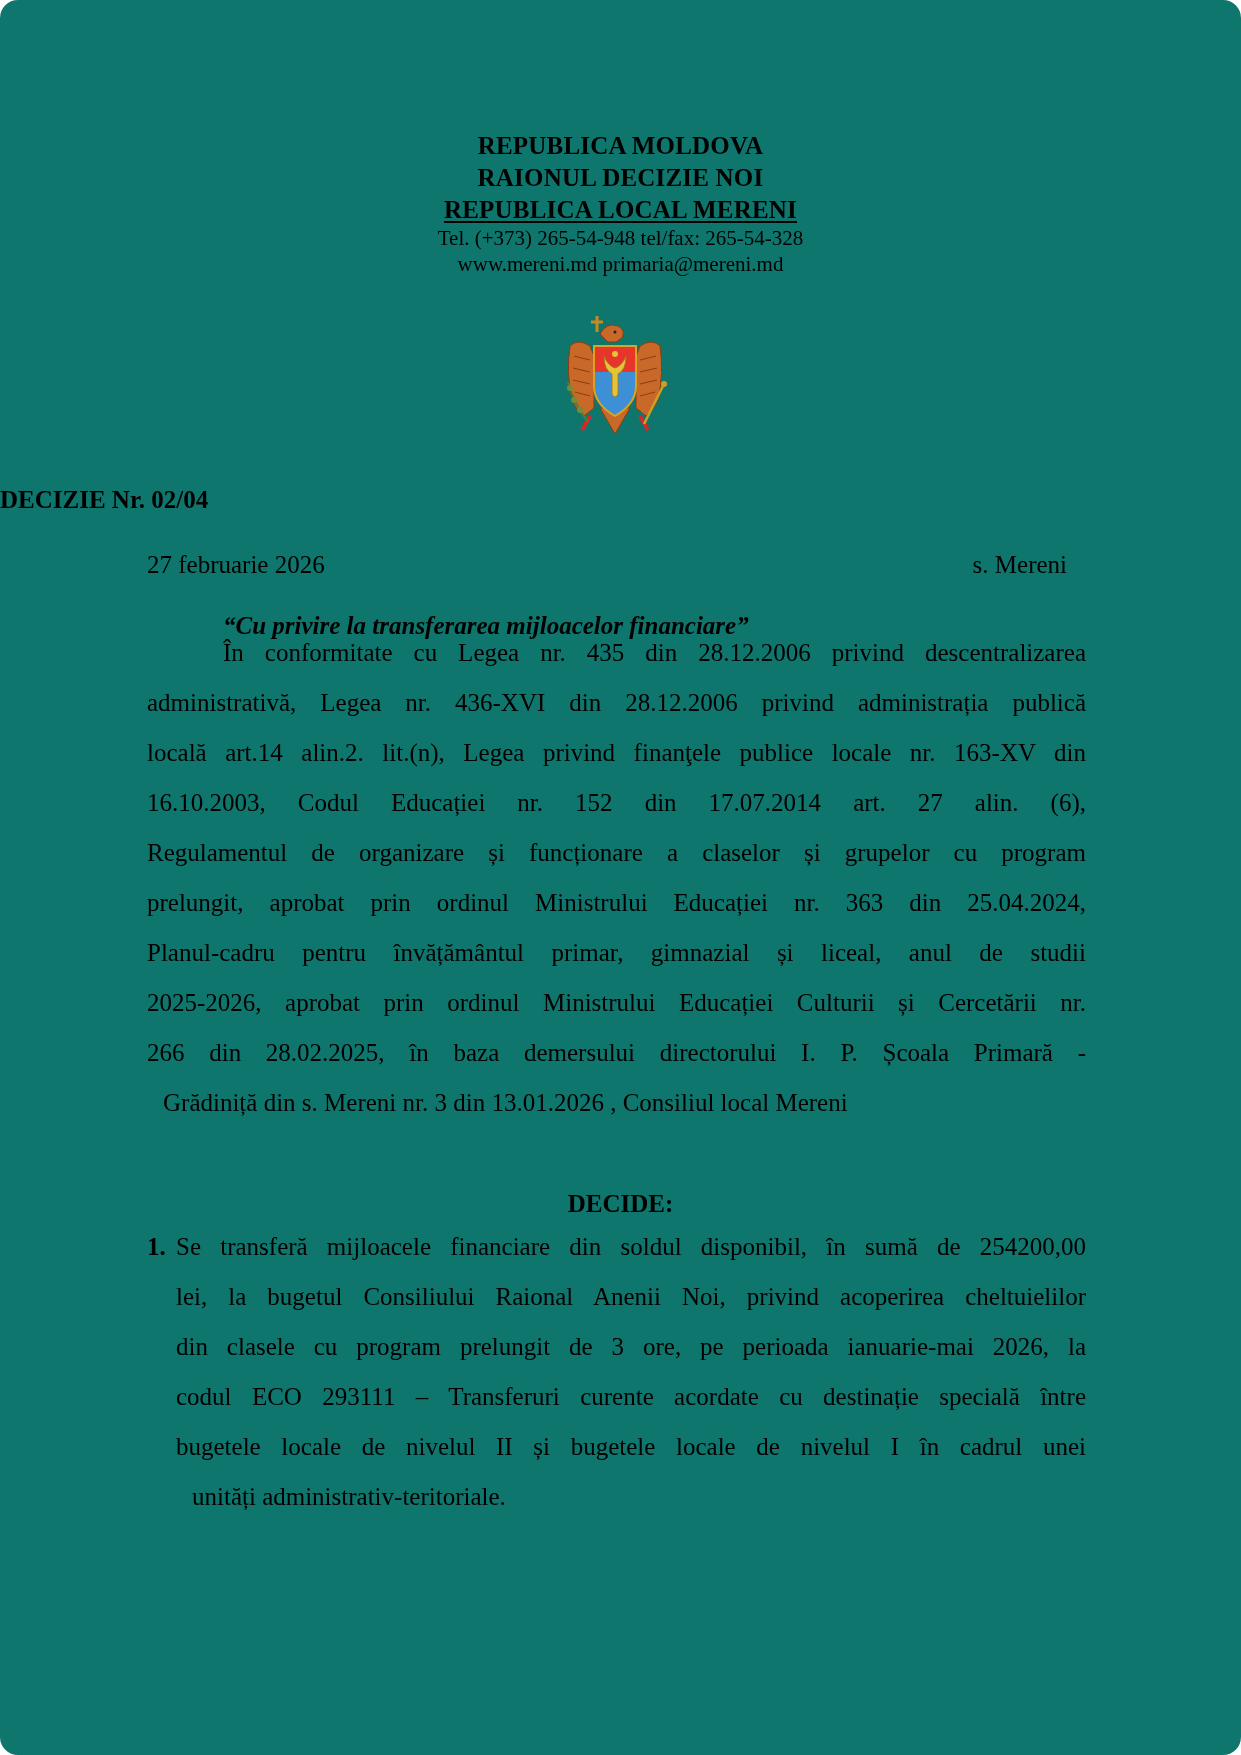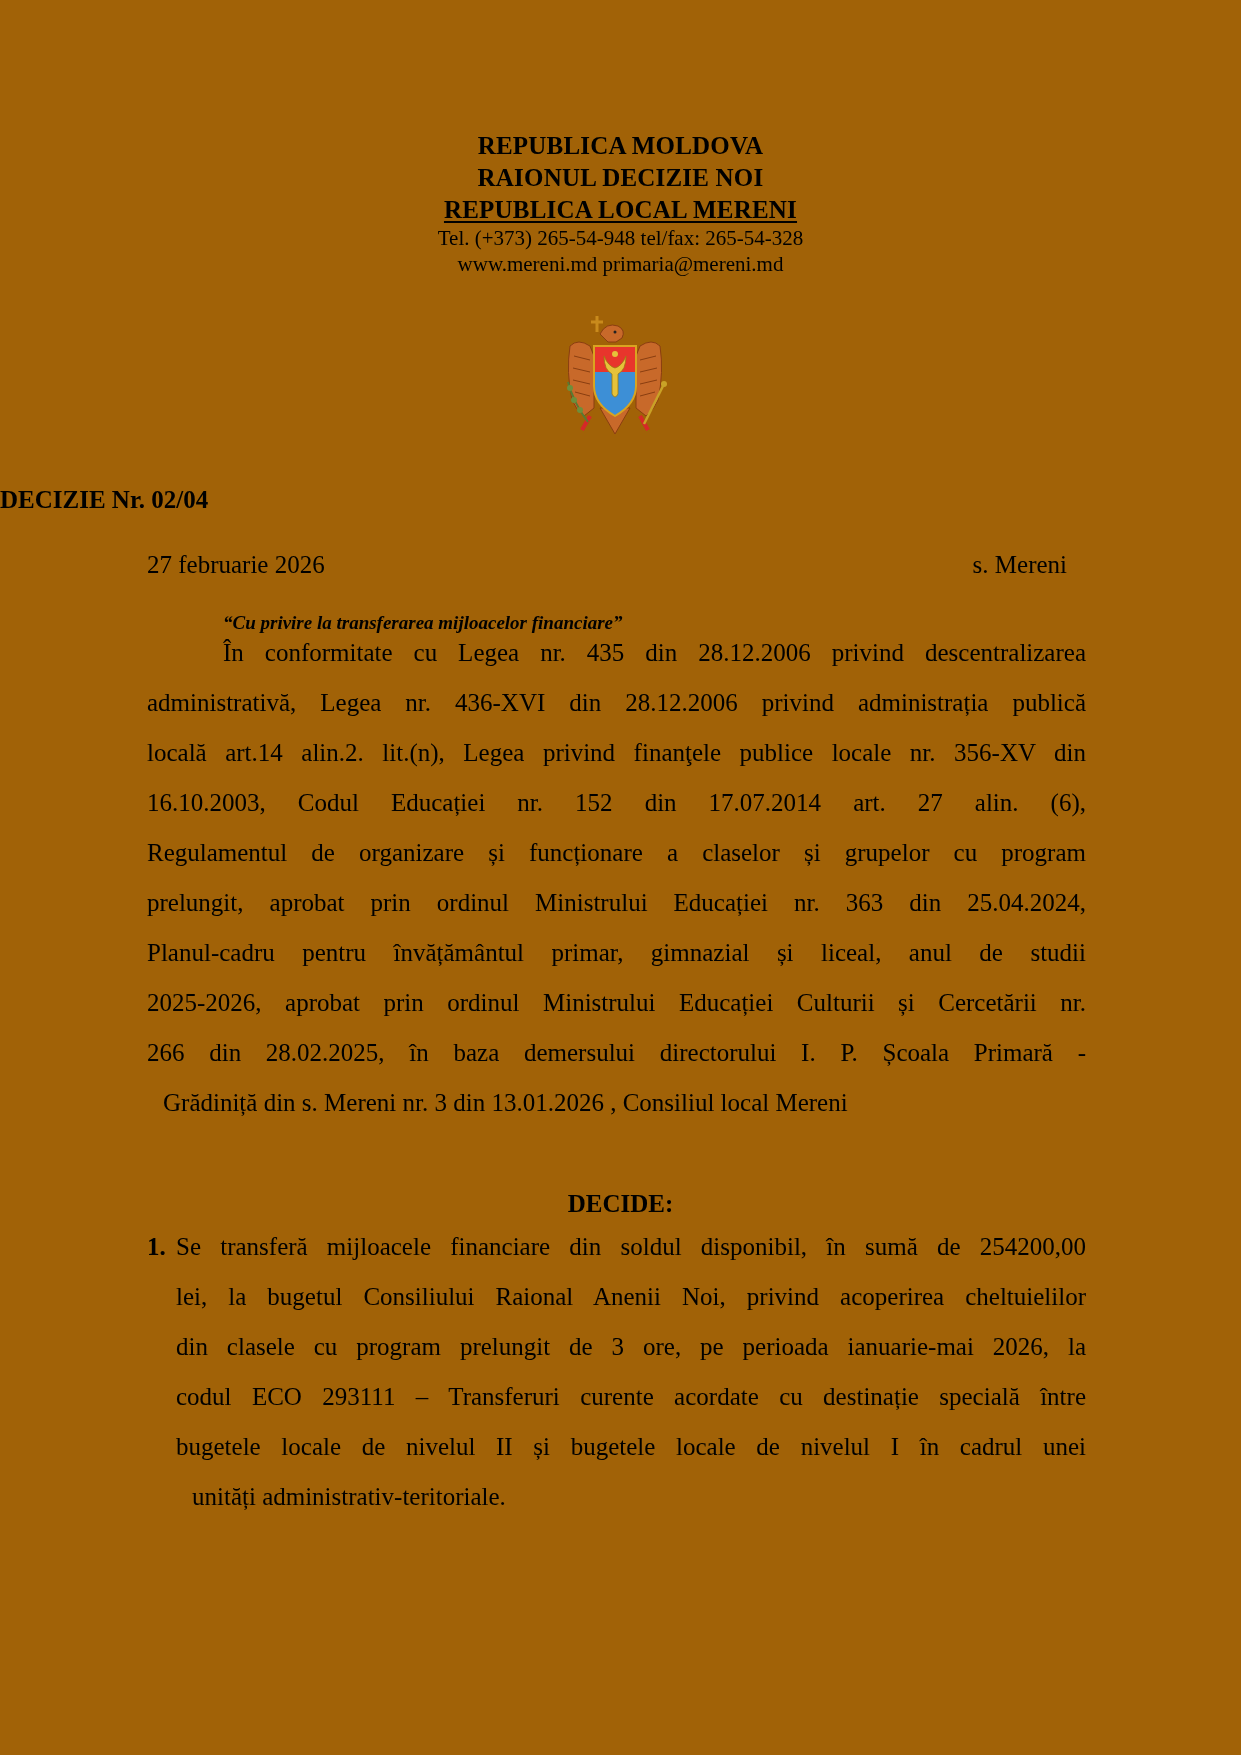--- a/index.html
+++ b/index.html
@@ -13,21 +13,22 @@
       position: relative;
       overflow: hidden;
       font-family: "Liberation Serif", "DejaVu Serif", serif;
       color: #000000;
     }
     .page {
       position: absolute;
       left: 0; top: 0;
       width: 1241px;
       height: 1755px;
-      background: #a16207;
+      background: #0f766e;
+      border-radius: 18px;
     }
     .header {
       position: absolute;
       left: 0;
       width: 1241px;
       text-align: center;
     }
     .h-title {
       font-weight: bold;
       font-size: 25px;
@@ -69,21 +70,21 @@
       position: absolute;
       right: 0;
       top: 0;
     }
     .subject {
       position: absolute;
       left: 223px;
       top: 612px;
       font-weight: bold;
       font-style: italic;
-      font-size: 19px;
+      font-size: 25px;
     }
     .body-text {
       position: absolute;
       left: 147px;
       width: 939px;
       font-size: 25px;
     }
     .jline {
       height: 50px;
       line-height: 50px;
@@ -180,21 +181,21 @@
   <div class="date-line">
     <span>27 februarie 2026</span>
     <span class="place">s. Mereni</span>
   </div>
 
   <div class="subject">“Cu privire la transferarea mijloacelor financiare”</div>
 
   <div class="body-text" style="top:628px;">
     <div class="jline indent" style="white-space: normal;">În conformitate cu Legea nr. 435 din 28.12.2006 privind descentralizarea</div>
     <div class="jline" style="white-space: normal;">administrativă, Legea nr. 436-XVI din 28.12.2006 privind administrația publică</div>
-    <div class="jline" style="white-space: normal;">locală art.14 alin.2. lit.(n), Legea privind finanţele publice locale nr. 356-XV din</div>
+    <div class="jline" style="white-space: normal;">locală art.14 alin.2. lit.(n), Legea privind finanţele publice locale nr. 163-XV din</div>
     <div class="jline" style="white-space: normal;">16.10.2003, Codul Educației nr. 152 din 17.07.2014 art. 27 alin. (6),</div>
     <div class="jline" style="white-space: normal;">Regulamentul de organizare și funcționare a claselor și grupelor cu program</div>
     <div class="jline" style="white-space: normal;">prelungit, aprobat prin ordinul Ministrului Educației nr. 363 din 25.04.2024,</div>
     <div class="jline" style="white-space: normal;">Planul-cadru pentru învățământul primar, gimnazial  și liceal, anul de studii</div>
     <div class="jline" style="white-space: normal;">2025-2026, aprobat prin ordinul Ministrului Educației Culturii și Cercetării nr.</div>
     <div class="jline" style="white-space: normal;">266 din 28.02.2025, în baza demersului directorului I. P. Școala Primară -</div>
     <div class="jline last" style="white-space: normal;">Grădiniță din s. Mereni nr. 3  din 13.01.2026 ,  Consiliul local Mereni</div>
   </div>
 
   <div class="decide">DECIDE:</div>

